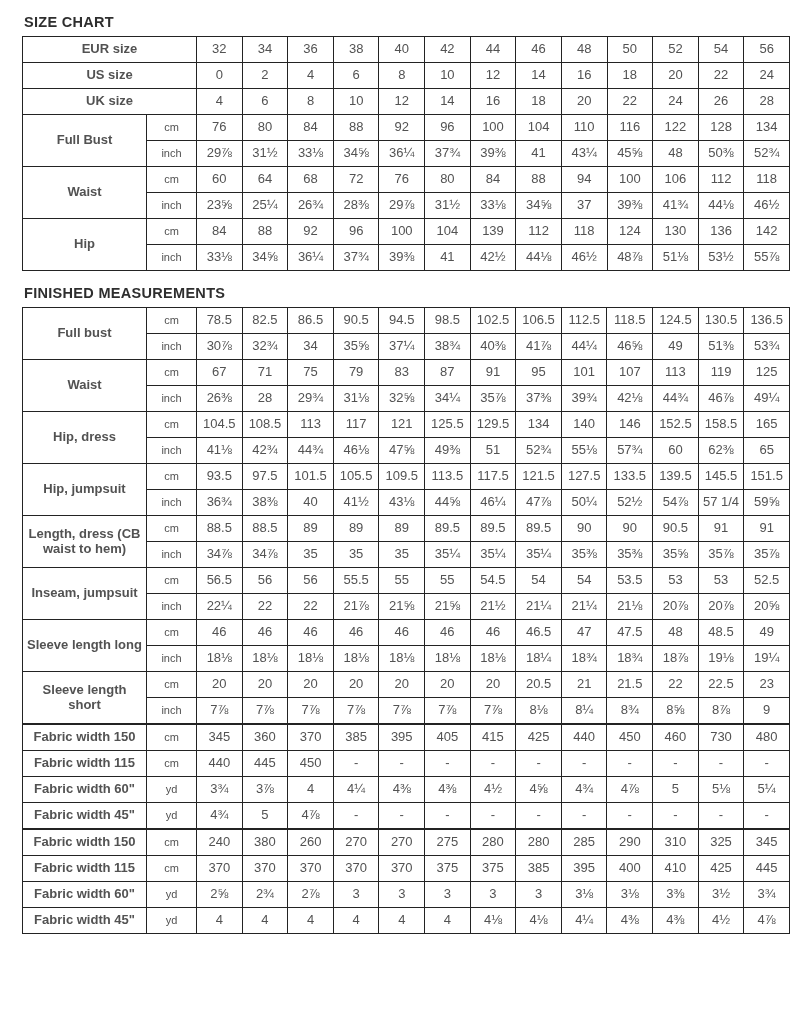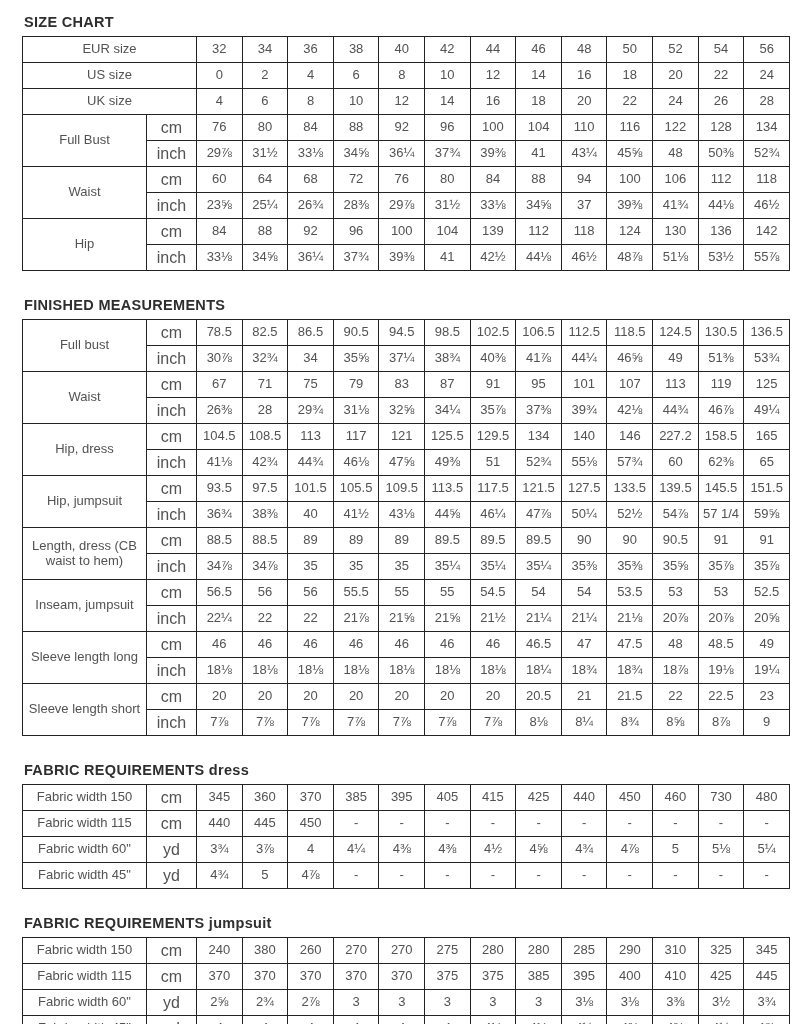--- a/index.html
+++ b/index.html
@@ -14,40 +14,40 @@
     width: 798px; height: 1024px;
     padding: 14px 8px 4px 22px;
   }
   h2.section-heading {
     font-size: 14.5px;
     font-weight: 700;
     color: #2e2e2e;
     letter-spacing: .3px;
     margin: 0 0 6px 2px;
   }
-  h2.section-heading.gap { margin-top: 26px; }
+  h2.section-heading.gap { margin-top: 14px; }
   table.chart {
     border-collapse: collapse;
     table-layout: fixed;
     width: 768px;
     border: 1.5px solid #232323;
   }
   table.chart td {
     border: 1px solid #232323;
     text-align: center;
     vertical-align: middle;
     font-size: 13px;
     color: #525252;
     height: 25px;
     padding: 0 1px;
     line-height: 1.12;
     overflow: hidden;
   }
-  table.chart td.label { padding: 0 4px; }
-  table.chart td.unit { font-size: 16px; }
+  table.chart td.label { padding: 0 4px; font-weight: bold; }
+  table.chart td.unit { font-size: 11px; }
 </style>
 </head>
 <body>
 
 <div class="page">
 
   <section>
     <h2 class="section-heading">SIZE CHART</h2>
     <table class="chart">
         <colgroup>
@@ -312,21 +312,21 @@
             <td>104.5</td>
             <td>108.5</td>
             <td>113</td>
             <td>117</td>
             <td>121</td>
             <td>125.5</td>
             <td>129.5</td>
             <td>134</td>
             <td>140</td>
             <td>146</td>
-            <td>227.2</td>
+            <td>152.5</td>
             <td>158.5</td>
             <td>165</td>
           </tr>
           <tr>
             <td class="unit">inch</td>
             <td>41⅛</td>
             <td>42¾</td>
             <td>44¾</td>
             <td>46⅛</td>
             <td>47⅝</td>
@@ -502,21 +502,20 @@
             <td>8¾</td>
             <td>8⅝</td>
             <td>8⅞</td>
             <td>9</td>
           </tr>
         </tbody>
       </table>
   </section>
 
   <section>
-    <h2 class="section-heading gap">FABRIC REQUIREMENTS dress</h2>
     <table class="chart">
         <colgroup>
           <col style="width: 124px;">
           <col style="width: 50px;">
           <col>
           <col>
           <col>
           <col>
           <col>
           <col>
@@ -595,21 +594,20 @@
             <td>-</td>
             <td>-</td>
             <td>-</td>
             <td>-</td>
           </tr>
         </tbody>
       </table>
   </section>
 
   <section>
-    <h2 class="section-heading gap">FABRIC REQUIREMENTS jumpsuit</h2>
     <table class="chart">
         <colgroup>
           <col style="width: 124px;">
           <col style="width: 50px;">
           <col>
           <col>
           <col>
           <col>
           <col>
           <col>

